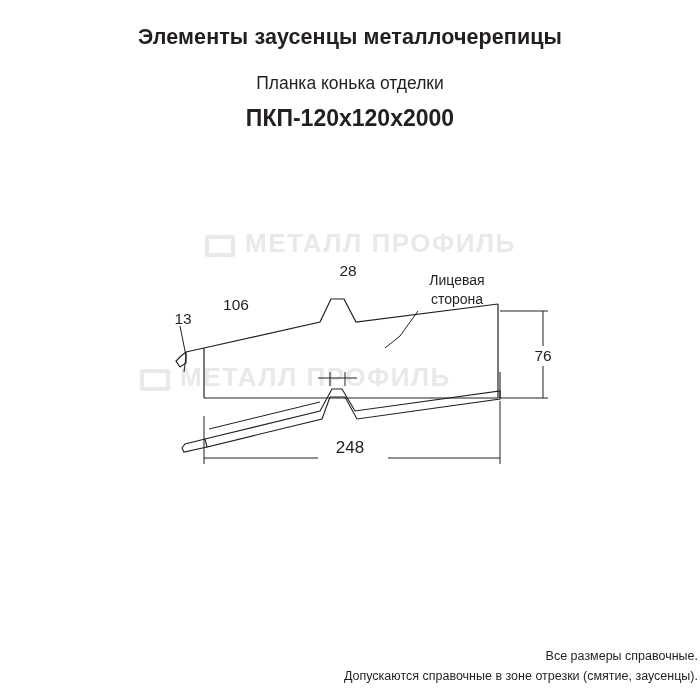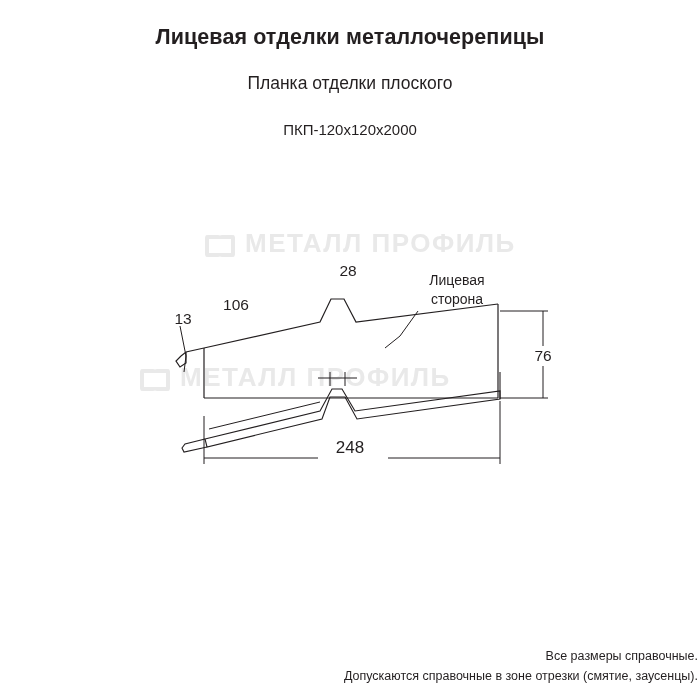--- a/index.html
+++ b/index.html
@@ -41,24 +41,24 @@
   }
   .title-sub {
     margin: 0;
     padding-top: 21px;
     font-size: 17.5px;
     font-weight: normal;
     line-height: 1.3;
     color: #231f20;
   }
   .title-code {
-    margin: 16px;
+    margin: 0;
     padding-top: 9px;
-    font-size: 15px;
-    font-weight: normal;
+    font-size: 23px;
+    font-weight: bold;
     line-height: 1.3;
     color: #231f20;
   }
 
   
   .drawing {
     position: absolute;
     top: 186px;
     left: 0;
     width: 576px;
@@ -132,22 +132,22 @@
     color: #231f20;
     text-align: right;
   }
 </style>
 </head>
 <body>
 
 <div class="page">
 
   <div class="header">
-    <h1 class="title-main">Лицевая отделки металлочерепицы</h1>
-    <p class="title-sub">Планка отделки плоского</p>
+    <h1 class="title-main">Элементы заусенцы металлочерепицы</h1>
+    <p class="title-sub">Планка конька отделки</p>
     <p class="title-code">ПКП-120х120х2000</p>
   </div>
 
   <div class="watermarks">
     <div class="wm wm-1">
       <span class="wm-logo"></span><span>МЕТАЛЛ ПРОФИЛЬ</span>
     </div>
     <div class="wm wm-2">
       <span class="wm-logo"></span><span>МЕТАЛЛ ПРОФИЛЬ</span>
     </div>

